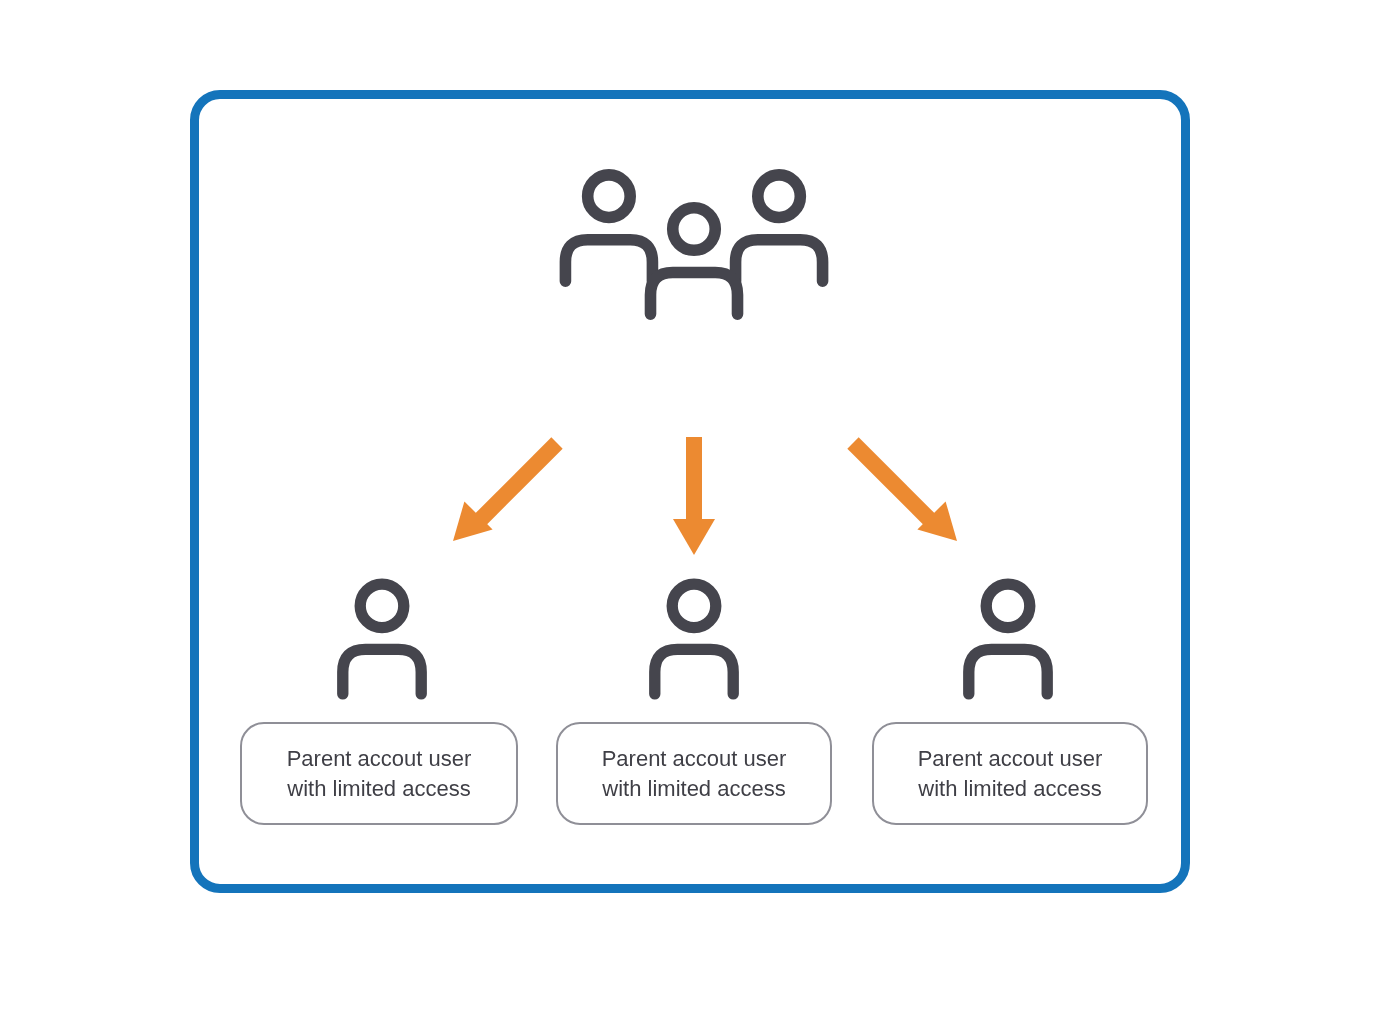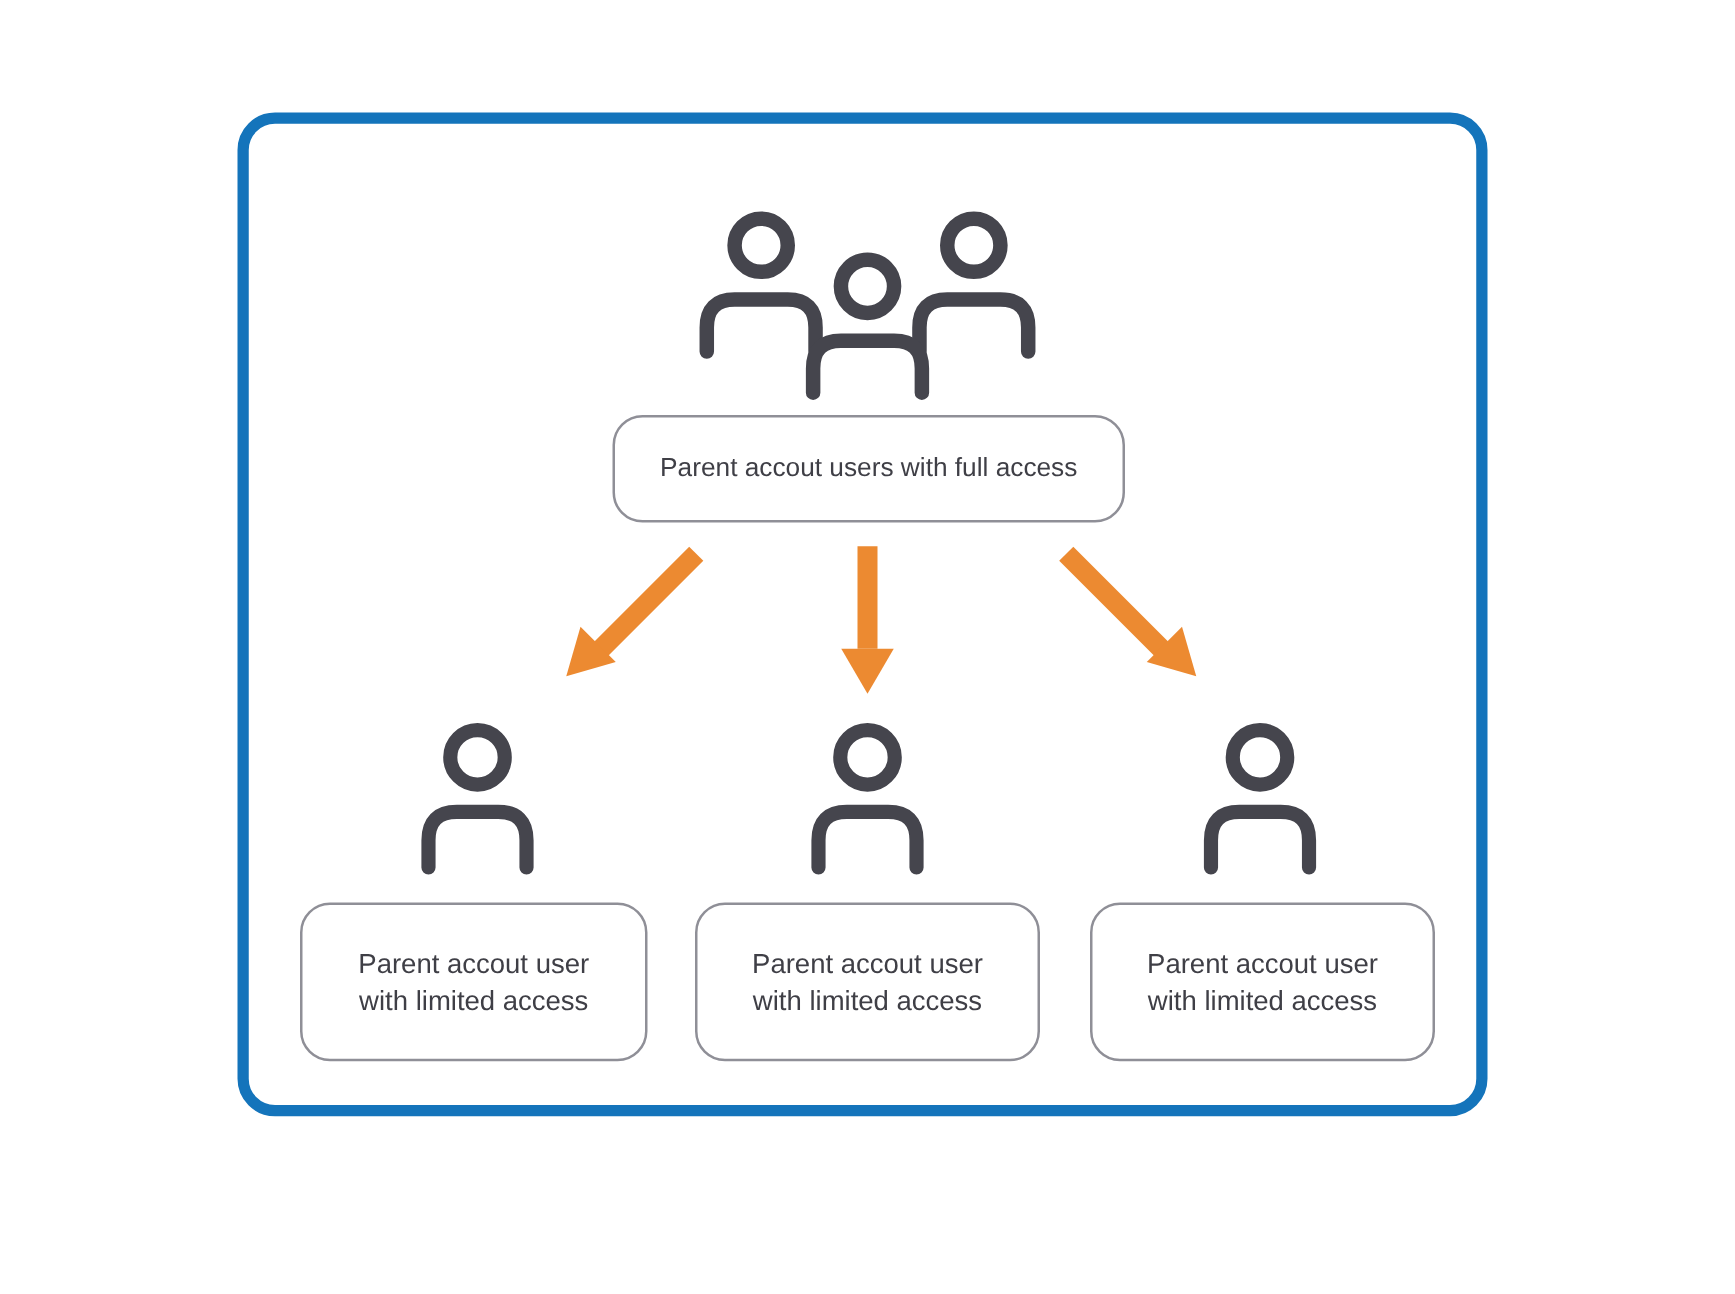--- a/index.html
+++ b/index.html
@@ -50,21 +50,21 @@
     color:var(--text-dark);
     text-align:center;
   }
   .pill-root{
     left:291px; top:233px;
     width:410px; height:86px;
     font-size:21px;
   }
   .pill-child{
     top:623px;
-    height:127px;
+    height:103px;
     font-size:22px;
     line-height:30px;
   }
   .pill-child-0{left:41px; width:278px;}
   .pill-child-1{left:357px; width:276px;}
   .pill-child-2{left:673px; width:276px;}
   .icon-group{left:350px; top:66px; width:290px; height:160px;}
   .icon-person{width:96px; height:122px; top:479px;}
   .icon-person-0{left:135px;}
   .icon-person-1{left:447px;}
@@ -93,23 +93,20 @@
         <g id="gperson" stroke="#45454D" stroke-width="12" fill="none">
           <circle cx="0" cy="0" r="22"></circle>
           <path d="M -45 88 L -45 68 Q -45 45 -22 45 L 22 45 Q 45 45 45 68 L 45 88" stroke-linecap="round"></path>
         </g>
       </defs>
       <use href="#gperson" transform="translate(62,32)"></use>
       <use href="#gperson" transform="translate(238,32)"></use>
       <use href="#gperson" transform="translate(150,66)"></use>
     </svg>
 
-    <div class="pill pill-root">
-      <span>Parent accout users with full access</span>
-    </div>
 
     <svg class="abs arrow-left" viewBox="0 0 120 112" fill="none">
       <line x1="112" y1="6" x2="34" y2="84" stroke="#EC8A31" stroke-width="16"></line>
       <polygon points="8,104 47.6,92.6 19.4,64.4" fill="#EC8A31"></polygon>
     </svg>
     <svg class="abs arrow-mid" viewBox="0 0 44 122" fill="none">
       <line x1="22" y1="2" x2="22" y2="84" stroke="#EC8A31" stroke-width="16"></line>
       <polygon points="1,84 43,84 22,120" fill="#EC8A31"></polygon>
     </svg>
     <svg class="abs arrow-right" viewBox="0 0 120 112" fill="none">

